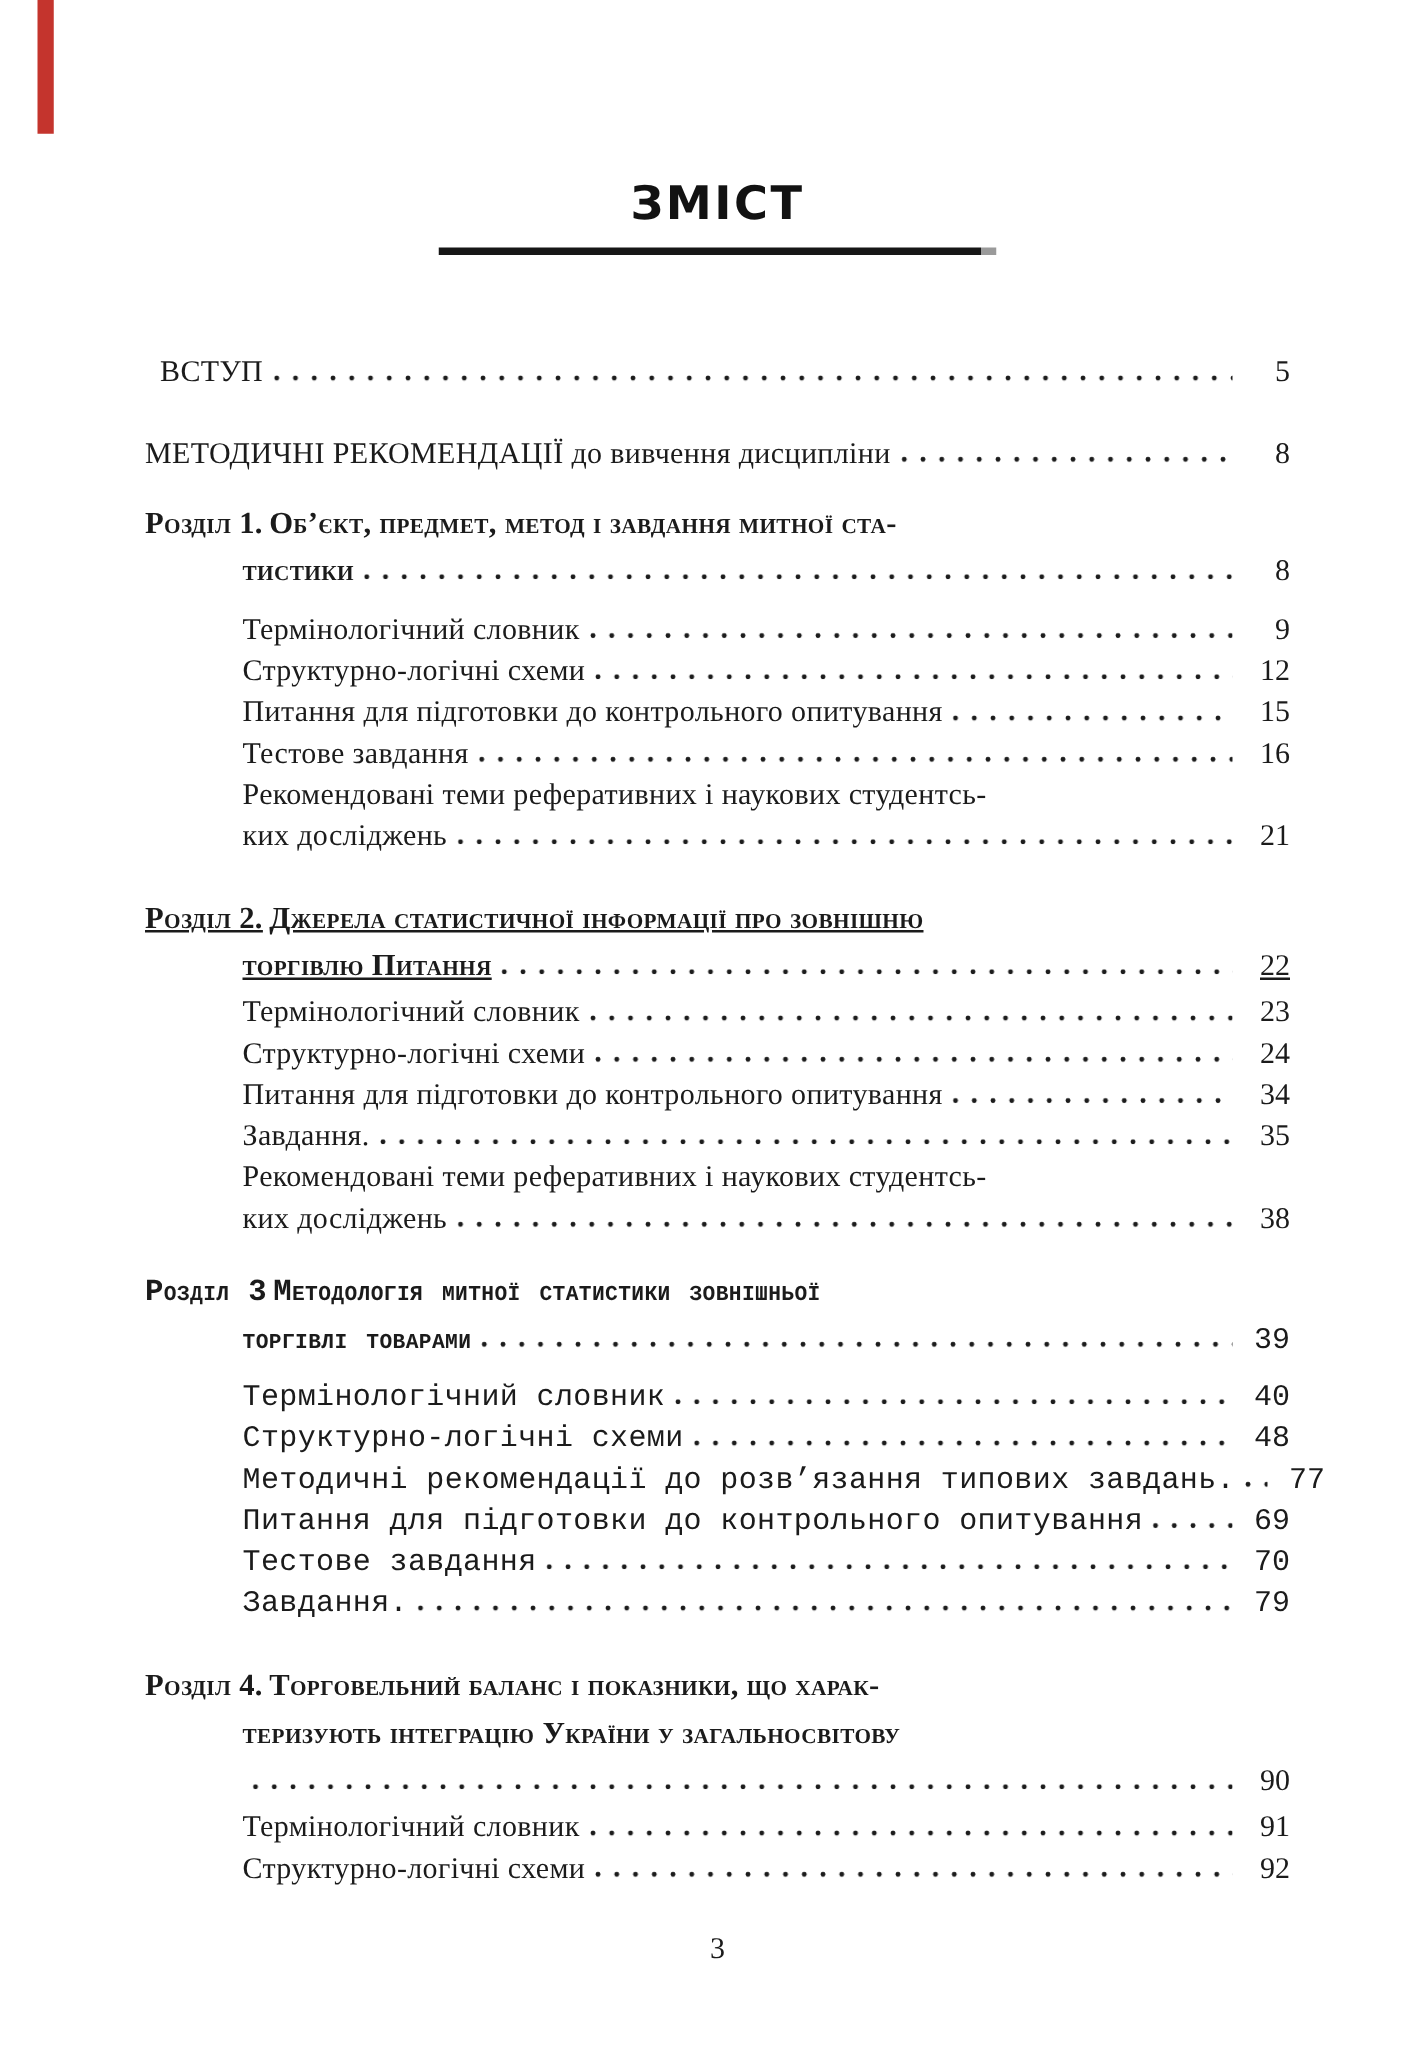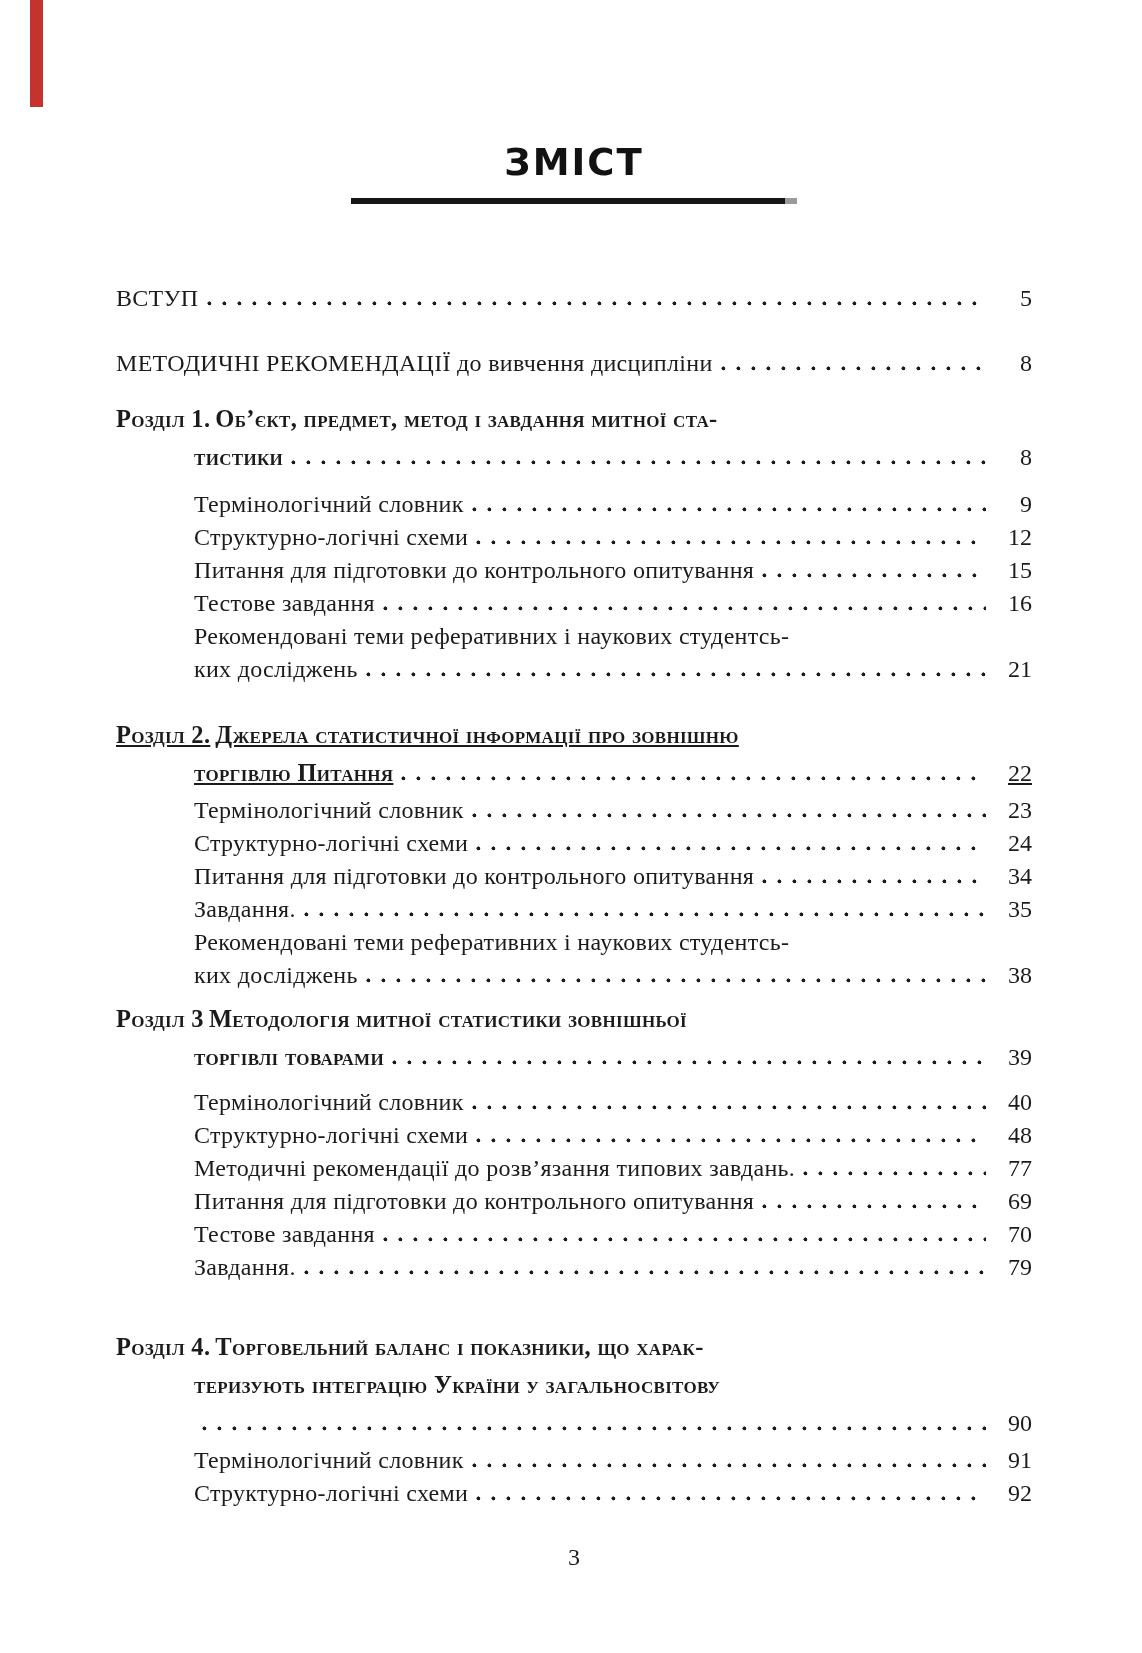--- a/index.html
+++ b/index.html
@@ -48,38 +48,38 @@
     min-width: 18px;
     height: 5px;
     margin: 0 10px 0 8px;
     background-image: radial-gradient(circle at 2.4px 2.4px, #1c1c1c 1.7px, transparent 2.2px);
     background-size: 15px 5px;
     background-repeat: repeat-x;
     background-position: 0 100%;
   }
   .pg { flex: 0 0 auto; min-width: 36px; text-align: right; letter-spacing: 0; }
 
-  .fe0 { margin-top: 78px; }
+  .fe0 { margin-top: 78px; margin-left: 12px; }
   .fe1 { margin-top: 32px; }
 
   .ch-head {
     font-weight: bold;
     font-variant: small-caps;
     font-size: 24.5px;
     line-height: 38px;
   }
   .ch-head .pg { font-weight: normal; font-variant: normal; font-size: 24px; }
   .ch-label { margin-right: 5px; }
   .ch-cont { margin-left: 78px; justify-content: center; }
   .sub { margin-left: 78px; }
 
   .chapter-0 { margin-top: 20px; }  .chapter-0 .ch-head { margin-bottom: 12px; }
   .chapter-1 { margin-top: 30px; }  .chapter-1 .ch-head { margin-bottom: 2px; text-decoration: underline; }
-  .chapter-2 { margin-top: 8px; }  .chapter-2 .ch-head { margin-bottom: 10px; }
-  .chapter-3 { margin-top: 44px; }  .chapter-3 .ch-head { margin-bottom: 2px; }
+  .chapter-2 { margin-top: 24px; font-family: Liberation Mono, monospace; }  .chapter-2 .ch-head { margin-bottom: 10px; }
+  .chapter-3 { margin-top: 30px; }  .chapter-3 .ch-head { margin-bottom: 2px; }
 
   .footer-pg {
     margin-top: 31px;
     text-align: center;
     font-size: 24px;
     line-height: 33px;
   }
 </style>
 </head>
 <body>

